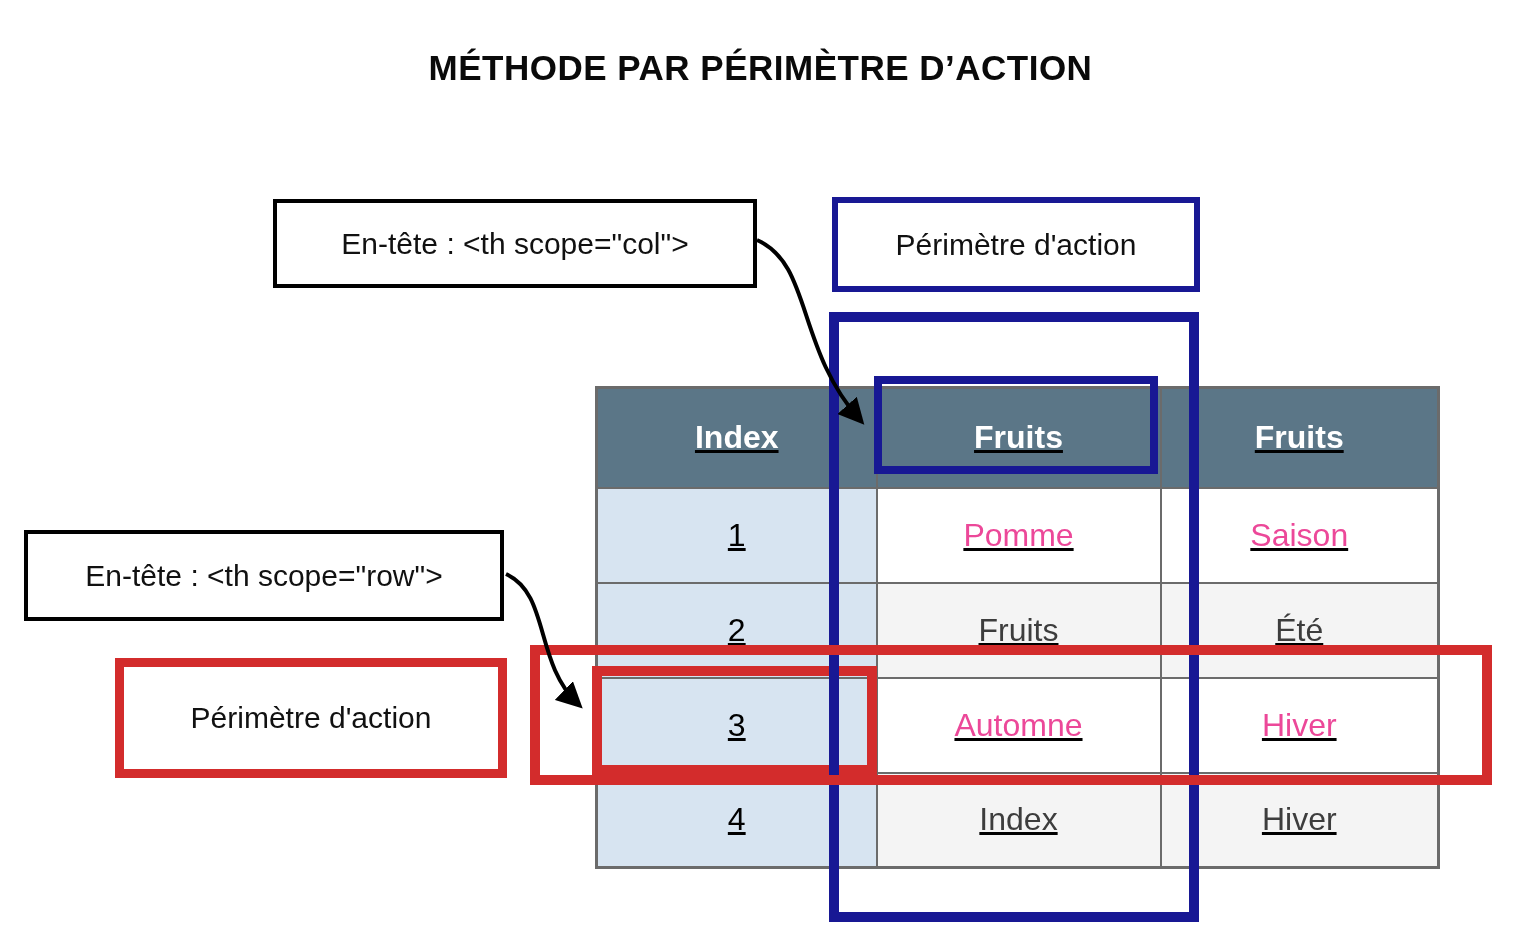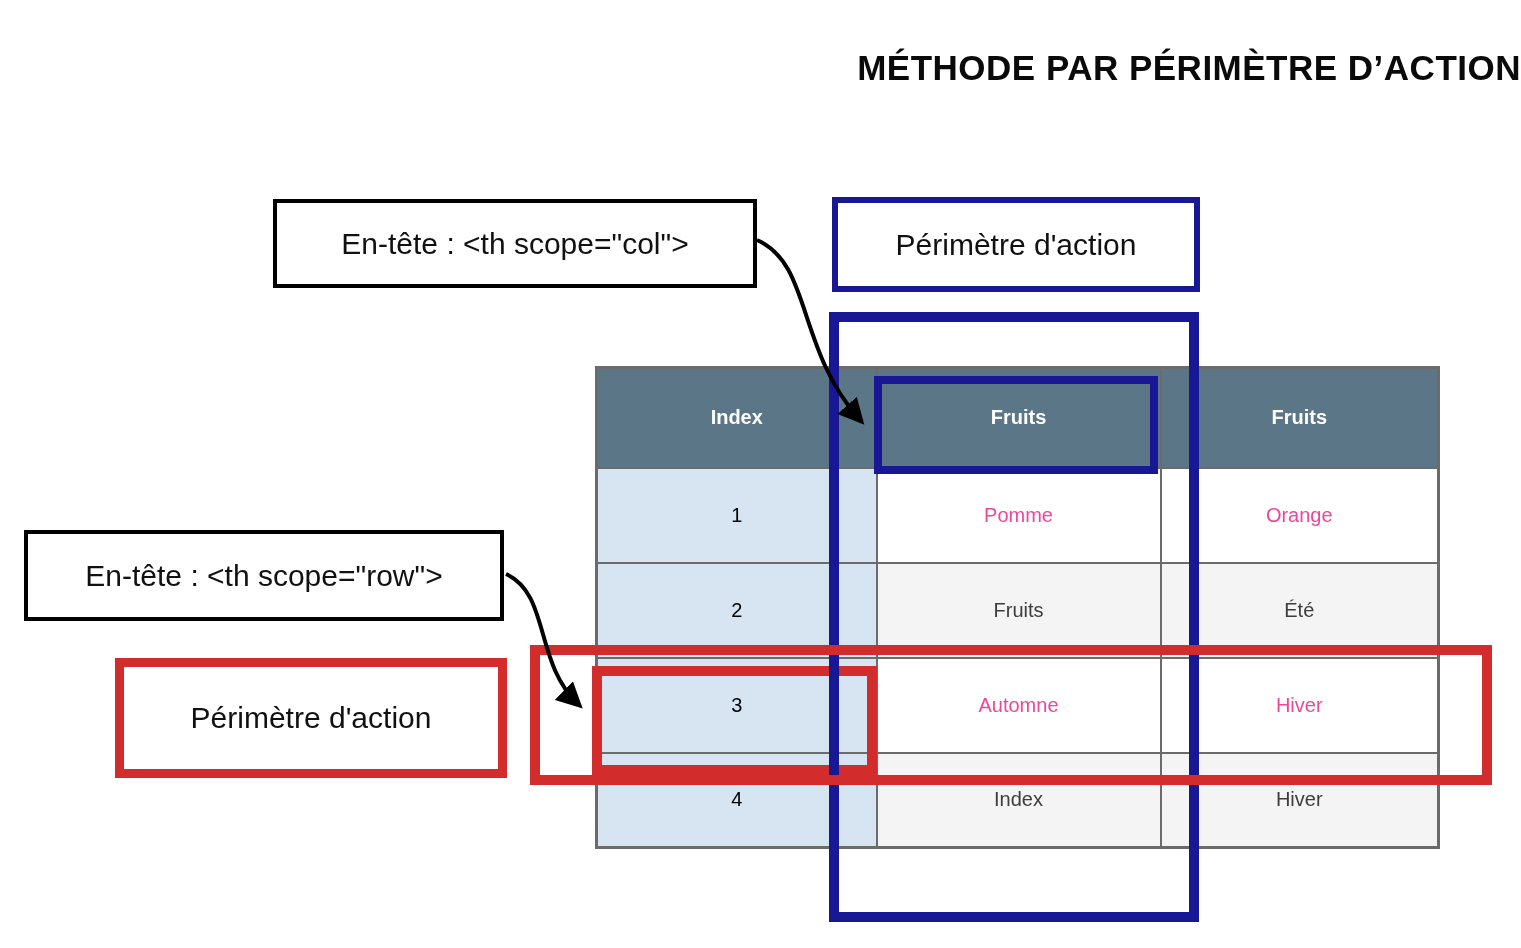--- a/index.html
+++ b/index.html
@@ -20,35 +20,36 @@
   .canvas{
     position:relative;
     width:1521px;
     height:948px;
     background:#ffffff;
     overflow:hidden;
   }
   .title{
     position:absolute;
     top:48px; left:0; width:100%;
-    text-align:right;
+    text-align:center;
     font-size:35px;
     font-weight:bold;
     color:#0a0a0a;
     letter-spacing:0.5px;
   }
   
   table.fruits{
     position:absolute;
-    left:595px; top:366px;
+    left:595px; top:386px;
     width:842px;
     border-collapse:collapse;
     table-layout:fixed;
-    font-size:20px;
+    font-size:32px;
     z-index:1;
+    text-decoration:underline;
   }
   table.fruits th, table.fruits td{
     border:2px solid var(--table-border);
     text-align:center;
     padding:0;
   }
   table.fruits{border:3px solid var(--table-border);}
   table.fruits thead tr{height:100px;}
   table.fruits tbody tr{height:95px;}
   table.fruits th{
@@ -132,21 +133,21 @@
       <tr>
         <th>Index</th>
         <th>Fruits</th>
         <th>Fruits</th>
       </tr>
     </thead>
     <tbody>
       <tr class="row-plain">
         <td class="index-cell">1</td>
         <td class="data-cell">Pomme</td>
-        <td class="data-cell">Orange</td>
+        <td class="data-cell">Saison</td>
       </tr>
       <tr class="row-alt">
         <td class="index-cell">2</td>
         <td class="data-cell">Fruits</td>
         <td class="data-cell">Été</td>
       </tr>
       <tr class="row-plain">
         <td class="index-cell">3</td>
         <td class="data-cell">Automne</td>
         <td class="data-cell">Hiver</td>

